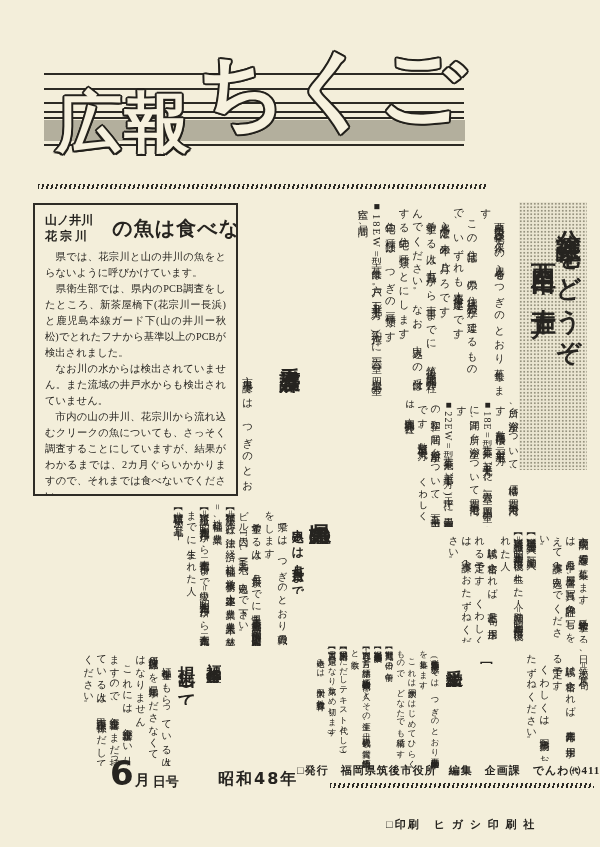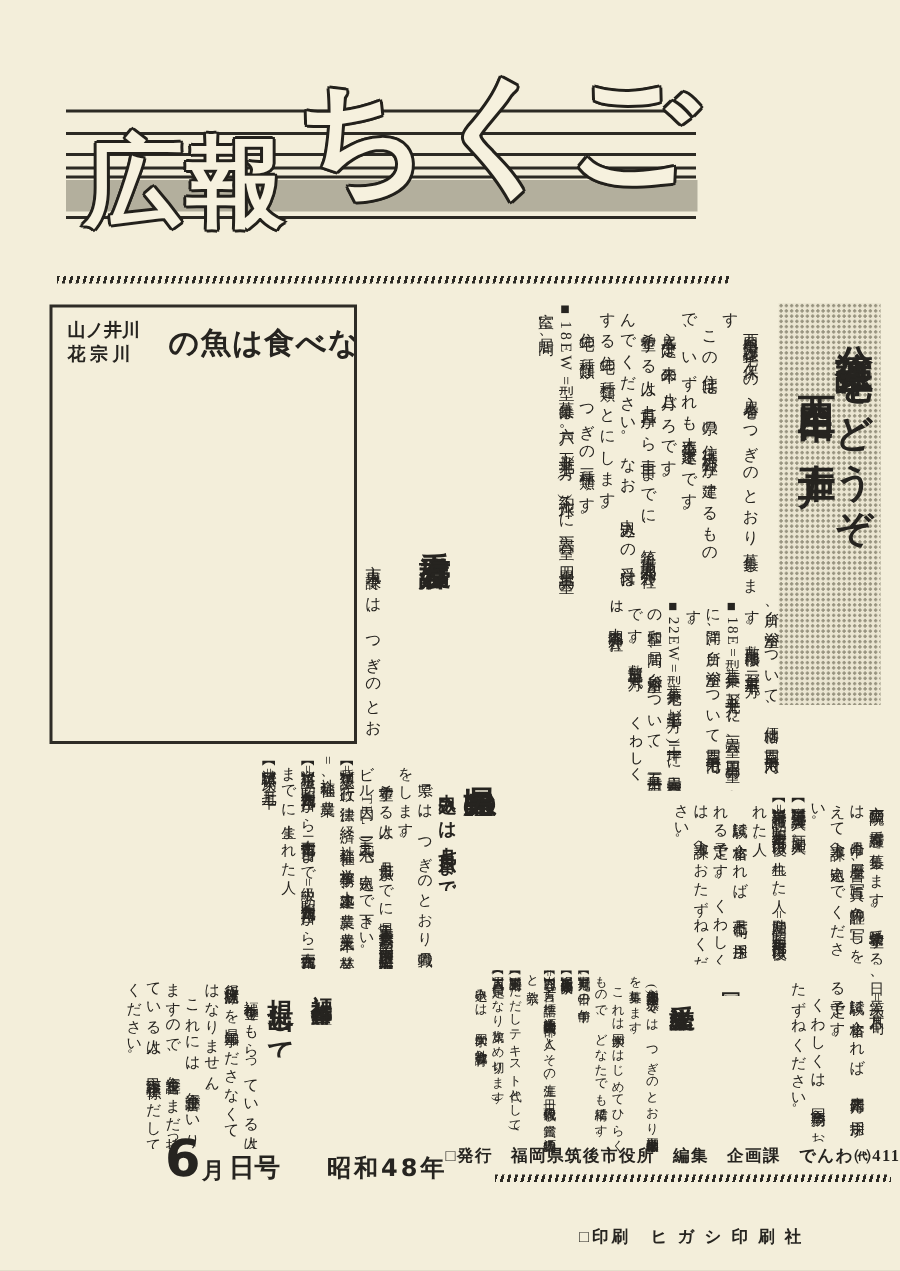--- a/index.html
+++ b/index.html
@@ -74,20 +74,24 @@
   <div class="rope" style="left:38px;top:184px;width:449px;"></div>
 
   <div class="fishbox">
     <div class="fishtitle">
       <div class="rivers">
         <div>山ノ井川</div>
         <div>花 宗 川</div>
       </div>
       <div class="fishmain">の魚は食べないで</div>
     </div>
+    <div class="fishbody">　県では、花宗川と山の井川の魚をとらないように呼びかけています。
+　県衛生部では、県内のPCB調査をしたところ、新茶屋橋下(花宗川ー長浜)と鹿児島本線ガード下(山の井川ー秋松)でとれたフナから基準以上のPCBが検出されました。
+　なお川の水からは検出されていません。また流域の井戸水からも検出されていません。
+　市内の山の井川、花宗川から流れ込むクリークの魚についても、さっそく調査することにしていますが、結果がわかるまでは、2カ月ぐらいかかりますので、それまでは食べないでください。</div>
   </div>
 
   <div class="vh dots" style="left:519px;top:202px;width:68px;height:268px;padding:8px 6px;box-sizing:border-box;font-size:25px;letter-spacing:4px;">
     <div>分譲住宅をどうぞ</div>
     <div style="margin-top:34px;">西牟田に十五戸</div>
   </div>
   <div class="v" style="left:250px;top:201px;width:256px;height:195px;">　西牟田分譲住宅(久保)の入居者をつぎのとおり募集します
 　この住宅は、県の住宅供給公社が建てるもので、いずれも木造平家建てです。
 　入居予定は来年の八月ごろです。
 　希望する人は七月三日から十三日までに、筑後市土地開発公社へ申込んでください。なお、申込みの受付は希望する住宅の種類ごとにします。
@@ -128,20 +132,20 @@
 　申込みは、同大学か社会教育課へ。</div>
 
   <div class="vh" style="left:206px;top:652px;font-size:15px;letter-spacing:2px;">福祉年金証書は</div>
   <div class="vh" style="left:178px;top:652px;font-size:18px;letter-spacing:3px;">提出して</div>
   <div class="v" style="left:55px;top:648px;width:118px;height:118px;font-size:10px;letter-spacing:1px;">　福祉年金をもらっている人は毎年所得状況届けを県知事にださなくてはなりません。
 　これには、年金証書がいりますので、年金証書をまだ持っている人は、市民課年金係へだしてください。</div>
 
   <div class="issue">
     <span style="font-size:34px;">6</span>
     <span style="font-size:15px;margin:0 1px 2px 1px;">月</span>
-    <span style="font-size:17px;margin:0 0 2px 2px;">日号</span>
+    <span style="font-size:13px;margin:0 0 2px 2px;">日号</span>
   </div>
   <div class="era">昭和48年</div>
   <div class="pub">□発行　福岡県筑後市役所　編集　企画課　でんわ㈹4111</div>
   <div class="rope" style="left:330px;top:783px;width:264px;"></div>
   <div class="prn">□印刷　ヒ ガ シ 印 刷 社</div>
 
 </div>
 
 </body></html>

